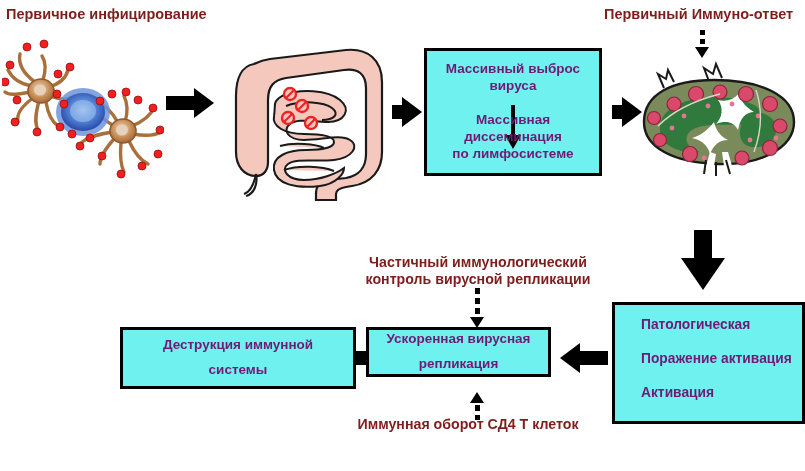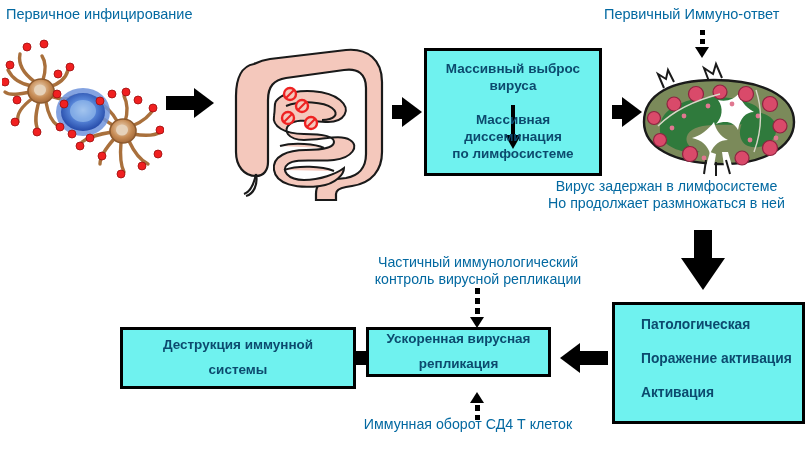--- a/index.html
+++ b/index.html
@@ -12,22 +12,22 @@
     width: 805px;
     height: 471px;
     background: #ffffff;
     overflow: hidden;
     font-family: "Liberation Sans", sans-serif;
   }
   .abs { position: absolute; }
 
   
   .caption {
-    font-weight: normal;
-    color: #0369a1;
+    font-weight: bold;
+    color: #7f1d1d;
     line-height: 1.18;
     text-align: center;
     white-space: pre-line;
   }
   #title-primary-infection {
     left: 6px; top: 6px;
     font-size: 14.5px;
     text-align: left;
   }
   #title-primary-immune {
@@ -54,21 +54,21 @@
     left: 338px; top: 416px;
     width: 260px;
     font-size: 14.2px;
   }
 
   
   .box {
     background: #6ff2ef;
     border: 3px solid #000000;
     box-sizing: border-box;
-    color: #0c4a6e;
+    color: #701a75;
     font-weight: bold;
     font-size: 13.5px;
     line-height: 1.25;
   }
   .box .line {
     white-space: pre-line;
     text-align: center;
   }
 
   #box-massive-release {
@@ -454,22 +454,20 @@
           <circle cx="116" cy="80" r="2.4"></circle>
         <circle cx="38" cy="68" r="2.4"></circle>
           <circle cx="70" cy="98" r="2.4"></circle>
       </g>
 
       <path d="M24 66 C40 50 62 40 86 34" fill="none" stroke="#d8d8c8" stroke-width="1.4"></path>
       <path d="M122 30 C128 48 128 70 120 92" fill="none" stroke="#d8d8c8" stroke-width="1.4"></path>
     </svg>
   </div>
 
-  <div class="abs caption" id="caption-virus-retained">Вирус задержан в лимфосистеме
-Но продолжает размножаться в ней</div>
 
   <div class="arrow-right" id="arrow-down-big">
     <span class="ar-shaft"></span>
       <span class="ar-head"></span>
   </div>
 
   <div class="abs caption" id="caption-partial-control">Частичный иммунологический
 контроль вирусной репликации</div>
 
   <div class="dotted-arrow" id="dotted-down-to-accel">

